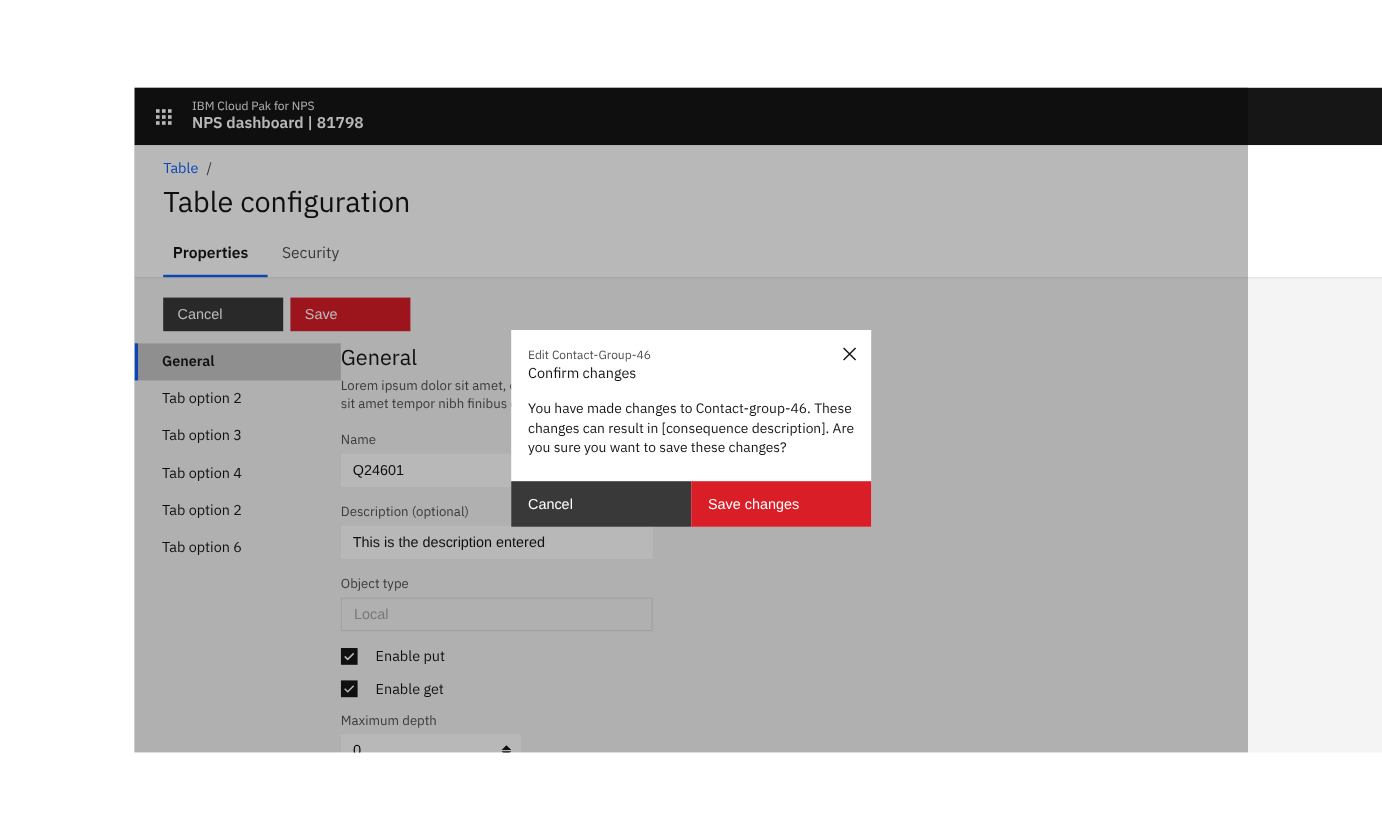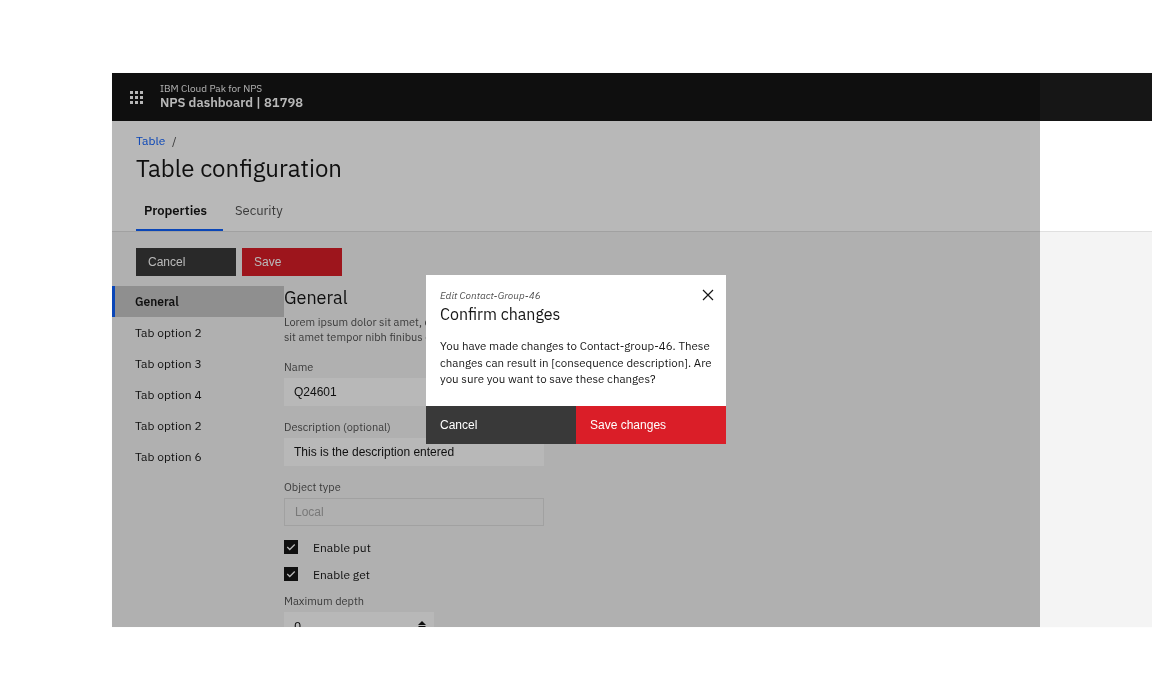--- a/index.html
+++ b/index.html
@@ -161,22 +161,22 @@
     position: absolute;
     left: 426px;
     top: 275px;
     width: 300px;
     background: #fff;
   }
   .modal-header {
     padding: 14px 14px 6px 14px;
     position: relative;
   }
-  .modal-eyebrow { font-size: 10px; color: #525252; font-style: italic; }
-  .modal-title { font-size: 16px; font-weight: 400; color: #161616; margin-top: 2px; }
+  .modal-eyebrow { font-size: 10px; color: #525252; }
+  .modal-title { font-size: 12px; font-weight: 400; color: #161616; margin-top: 2px; }
   .modal-close {
     position: absolute;
     top: 12px; right: 10px;
     width: 16px; height: 16px;
     cursor: pointer;
     display: flex; align-items: center; justify-content: center;
   }
   .modal-body {
     padding: 8px 14px 18px 14px;
     font-size: 11.5px;

